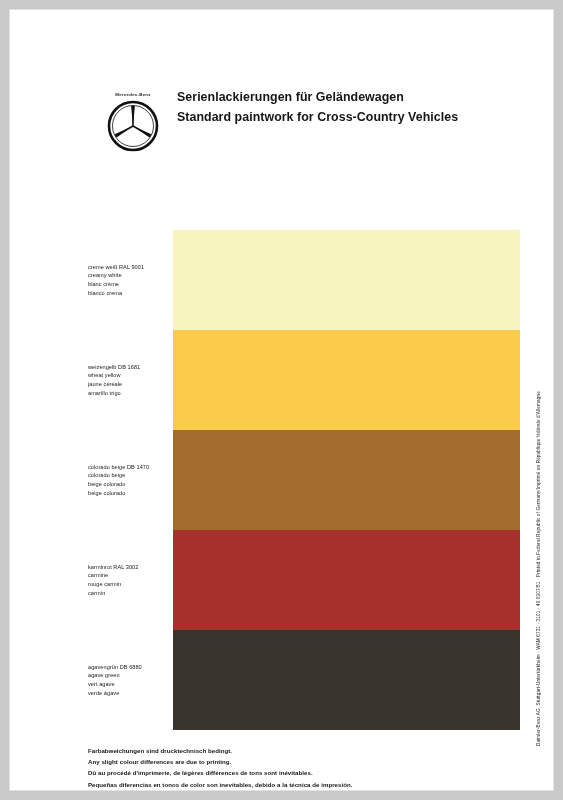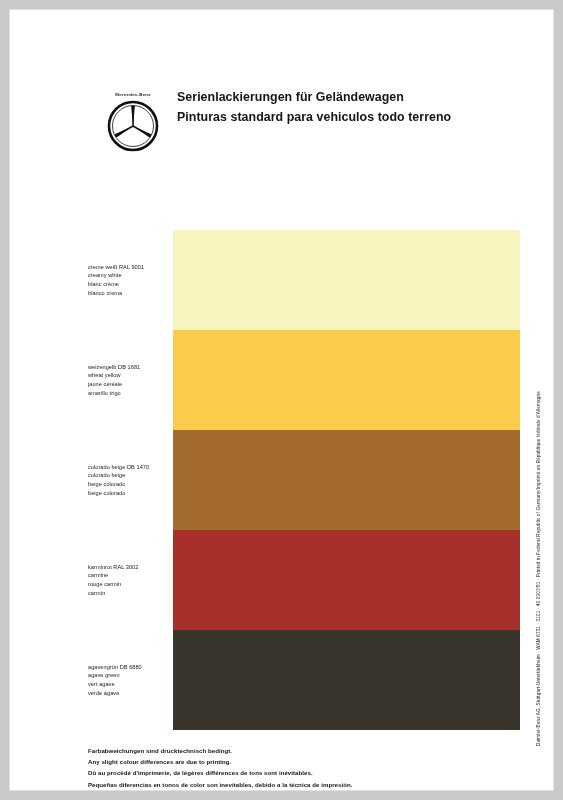--- a/index.html
+++ b/index.html
@@ -172,21 +172,21 @@
             <line x1="26" y1="26" x2="26" y2="5.6"></line>
             <line x1="26" y1="26" x2="8.4" y2="36.2"></line>
             <line x1="26" y1="26" x2="43.6" y2="36.2"></line>
           </g>
         </svg>
       </div>
     </div>
 
     <div id="title-lines">
       <div class="title-line">Serienlackierungen für Geländewagen</div>
-      <div class="title-line">Pinturas standard para vehiculos todo terreno</div>
+      <div class="title-line">Standard paintwork for Cross-Country Vehicles</div>
     </div>
 
   </div>
 
   <div id="swatches">
 
     <div class="row">
       <div class="names">
         <div class="name-line code">creme weiß RAL 9001</div>
         <div class="name-line">creamy white</div>

